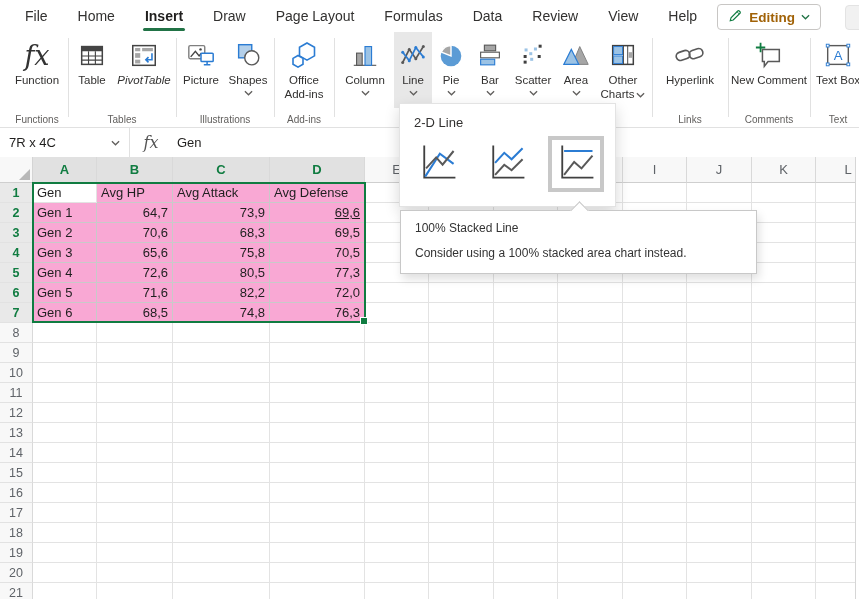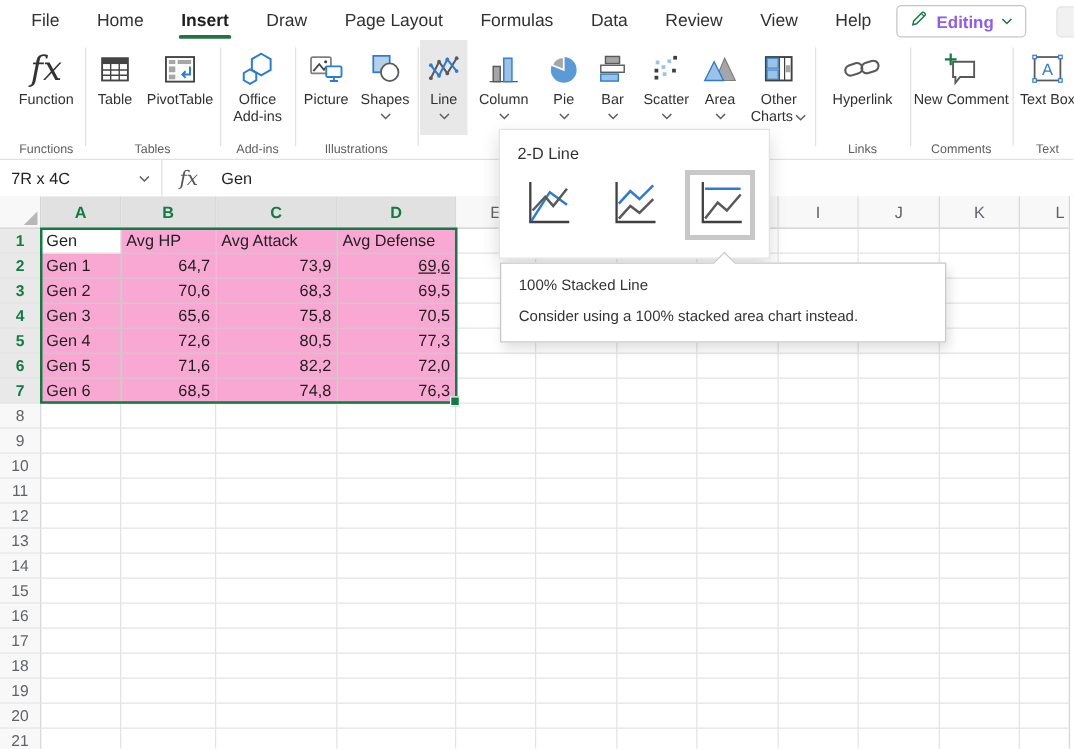--- a/index.html
+++ b/index.html
@@ -5,21 +5,21 @@
   html,body{margin:0;padding:0}
   body{width:859px;height:599px;position:relative;overflow:hidden;background:#fff;
        font-family:"Liberation Sans",sans-serif;-webkit-font-smoothing:antialiased}
 
   
   .menubar{position:absolute;top:0;left:0;right:0;height:32px;display:flex;align-items:center;padding-left:10px;background:#fff}
   .tab{padding:0 15px;font-size:14px;color:#323130;height:32px;display:flex;align-items:center;position:relative;cursor:pointer;white-space:nowrap}
   .tab.active{font-weight:700;color:#201f1e}
   .tab.active::after{content:'';position:absolute;left:13px;right:13px;bottom:1px;height:3px;background:#217346;border-radius:2px}
   .editing-btn{position:absolute;right:38px;top:4px;height:24px;border:1px solid #c8c6c4;border-radius:4px;display:flex;align-items:center;gap:6px;padding:0 10px;background:#fff;cursor:pointer}
-  .editing-btn .lbl{color:#8b5cf6;font-size:13.5px;font-weight:700}
+  .editing-btn .lbl{color:#a16207;font-size:13.5px;font-weight:700}
   .editing-btn .ch{color:#217346;display:flex}
   .edge-sliver{position:absolute;right:-8px;top:5px;width:20px;height:23px;background:#f1f1f1;border:1px solid #e3e3e3;border-radius:4px}
 
   
   .ribbon{position:absolute;top:32px;left:0;right:0;height:95px;border-bottom:1px solid #e1e1e1;display:flex;padding-left:6px;background:#fff}
   .rgroup{position:relative;display:flex;padding:0 2px;align-items:flex-start}
   .rgroup.sep::after{content:'';position:absolute;right:-1px;top:6px;bottom:10px;width:1px;background:#e1e1e1}
   .glabel{position:absolute;bottom:2px;left:0;right:0;text-align:center;font-size:10px;color:#605e5c;white-space:nowrap}
   .ritem{display:flex;flex-direction:column;align-items:center;padding-top:5px;height:76px;cursor:pointer;box-sizing:border-box}
   .ritem.active{background:#e8e8e8}
@@ -112,48 +112,36 @@
       <div class="ritem" style="width: 44px;">
         <div class="ic">
           <svg width="30" height="30" viewBox="0 0 32 32">
             <rect x="5" y="7" width="22" height="19" fill="#fff" stroke="#444" stroke-width="1.6"></rect>
             <rect x="5" y="7" width="22" height="5" fill="#444"></rect>
             <path d="M5 17h22M5 21.5h22M12.3 12v14M19.6 12v14" stroke="#444" stroke-width="1.2" fill="none"></path>
           </svg>
         </div>
         <div class="lb">Table</div>
       </div>
-      <div class="ritem" style="width: 60px;">
+      <div class="ritem" style="width: 60px; font-style: italic;">
         <div class="ic">
           <svg width="30" height="30" viewBox="0 0 32 32">
             <rect x="4" y="6" width="24" height="21" fill="#fff" stroke="#444" stroke-width="1.6"></rect>
             <rect x="6.5" y="8.5" width="5.5" height="3.5" fill="#a6a6a6"></rect>
             <rect x="14" y="8.5" width="11.5" height="3.5" fill="#a6a6a6"></rect>
             <rect x="6.5" y="14" width="5.5" height="5" fill="#a6a6a6"></rect>
             <rect x="6.5" y="21" width="5.5" height="4" fill="#a6a6a6"></rect>
             <path d="M24.5 14v7h-6.5m2.8-2.8L18 21l2.8 2.8" fill="none" stroke="#2b7cd3" stroke-width="1.7"></path>
           </svg>
         </div>
         <div class="lb">PivotTable</div>
       </div>
       <div class="glabel">Tables</div>
     </div>
     <div class="rgroup sep">
-      <div class="ritem" style="width: 56px;">
-        <div class="ic">
-          <svg width="32" height="32" viewBox="0 0 32 32">
-            <path d="M19 4l7.5 4.3v8.6L19 21.2l-7.5-4.3V8.3z" fill="#fff" stroke="#2b7cd3" stroke-width="1.6"></path>
-            <path d="M10 16.5l5 2.9v5.8l-5 2.9-5-2.9v-5.8z" fill="#fff" stroke="#2b7cd3" stroke-width="1.6"></path>
-          </svg>
-        </div>
-        <div class="lb">Office Add-ins</div>
-      </div>
-      <div class="glabel">Add-ins</div>
-    </div>
-    <div class="rgroup sep">
       <div class="ritem" style="width: 46px;">
         <div class="ic">
           <svg width="32" height="30" viewBox="0 0 32 32">
             <rect x="3" y="6" width="17" height="14" rx="1.5" fill="#fff" stroke="#7f7f7f" stroke-width="1.5"></rect>
             <circle cx="15.5" cy="10" r="1.3" fill="#444"></circle>
             <path d="M5 18l5-6 4 5 2-2.5 3 3.5" fill="none" stroke="#444" stroke-width="1.5"></path>
             <rect x="16" y="14" width="13" height="9" rx="1" fill="#fff" stroke="#2b7cd3" stroke-width="1.6"></rect>
             <path d="M22.5 23v3M19 26.5h7" stroke="#2b7cd3" stroke-width="1.6"></path>
           </svg>
         </div>
@@ -169,20 +157,47 @@
         <div class="lb">Shapes</div>
         <div class="chv">
           <svg width="9" height="6" viewBox="0 0 10 6">
             <path d="M1 1l4 4 4-4" fill="none" stroke="currentColor" stroke-width="1.4"></path>
           </svg>
         </div>
       </div>
       <div class="glabel">Illustrations</div>
     </div>
     <div class="rgroup sep">
+      <div class="ritem" style="width: 56px;">
+        <div class="ic">
+          <svg width="32" height="32" viewBox="0 0 32 32">
+            <path d="M19 4l7.5 4.3v8.6L19 21.2l-7.5-4.3V8.3z" fill="#fff" stroke="#2b7cd3" stroke-width="1.6"></path>
+            <path d="M10 16.5l5 2.9v5.8l-5 2.9-5-2.9v-5.8z" fill="#fff" stroke="#2b7cd3" stroke-width="1.6"></path>
+          </svg>
+        </div>
+        <div class="lb">Office Add-ins</div>
+      </div>
+      <div class="glabel">Add-ins</div>
+    </div>
+    <div class="rgroup sep">
+      <div class="ritem" style="width: 58px;">
+        <div class="ic">
+          <svg width="30" height="30" viewBox="0 0 32 32">
+            <path d="M4 27h24" stroke="#595959" stroke-width="1.2"></path>
+            <rect x="7" y="14" width="6" height="13" fill="#a6a6a6" stroke="#595959" stroke-width="1.2"></rect>
+            <rect x="16" y="7" width="7" height="20" fill="#9cc3e5" stroke="#2b7cd3" stroke-width="1.2"></rect>
+          </svg>
+        </div>
+        <div class="lb">Column</div>
+        <div class="chv">
+          <svg width="9" height="6" viewBox="0 0 10 6">
+            <path d="M1 1l4 4 4-4" fill="none" stroke="currentColor" stroke-width="1.4"></path>
+          </svg>
+        </div>
+      </div>
       <div class="ritem active" style="width: 38px;">
         <div class="ic">
           <svg width="32" height="30" viewBox="0 0 32 32">
             <path d="M5 24L12 10l7 10 8-13" fill="none" stroke="#595959" stroke-width="1.8"></path>
             <path d="M5 13l7 9 7-14 8 10" fill="none" stroke="#2b7cd3" stroke-width="1.8"></path>
             <g fill="#595959">
               <circle cx="5" cy="24" r="1.6"></circle>
               <circle cx="12" cy="10" r="1.6"></circle>
               <circle cx="19" cy="20" r="1.6"></circle>
               <circle cx="27" cy="7" r="1.6"></circle>
@@ -195,35 +210,20 @@
             </g>
           </svg>
         </div>
         <div class="lb">Line</div>
         <div class="chv">
           <svg width="9" height="6" viewBox="0 0 10 6">
             <path d="M1 1l4 4 4-4" fill="none" stroke="currentColor" stroke-width="1.4"></path>
           </svg>
         </div>
       </div>
-      <div class="ritem" style="width: 58px;">
-        <div class="ic">
-          <svg width="30" height="30" viewBox="0 0 32 32">
-            <path d="M4 27h24" stroke="#595959" stroke-width="1.2"></path>
-            <rect x="7" y="14" width="6" height="13" fill="#a6a6a6" stroke="#595959" stroke-width="1.2"></rect>
-            <rect x="16" y="7" width="7" height="20" fill="#9cc3e5" stroke="#2b7cd3" stroke-width="1.2"></rect>
-          </svg>
-        </div>
-        <div class="lb">Column</div>
-        <div class="chv">
-          <svg width="9" height="6" viewBox="0 0 10 6">
-            <path d="M1 1l4 4 4-4" fill="none" stroke="currentColor" stroke-width="1.4"></path>
-          </svg>
-        </div>
-      </div>
       <div class="ritem" style="width: 38px;">
         <div class="ic">
           <svg width="30" height="30" viewBox="0 0 32 32">
             <circle cx="16" cy="17" r="11" fill="#5b9bd5"></circle>
             <path d="M16 17V6A11 11 0 0 0 5.8 12.9z" fill="#a6a6a6" stroke="#fff" stroke-width="1.5"></path>
           </svg>
         </div>
         <div class="lb">Pie</div>
         <div class="chv">
           <svg width="9" height="6" viewBox="0 0 10 6">

